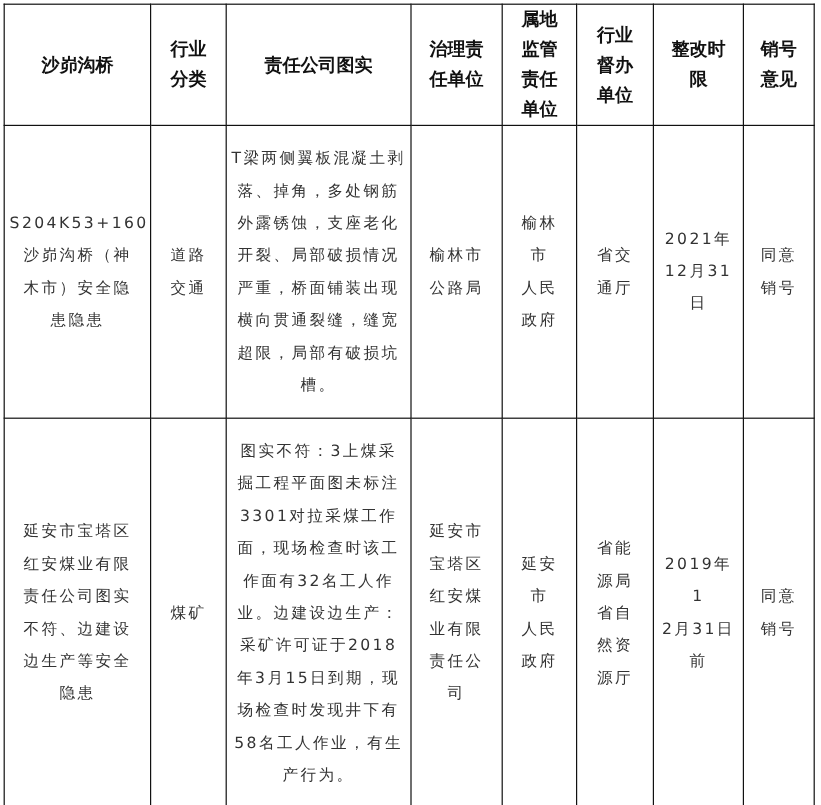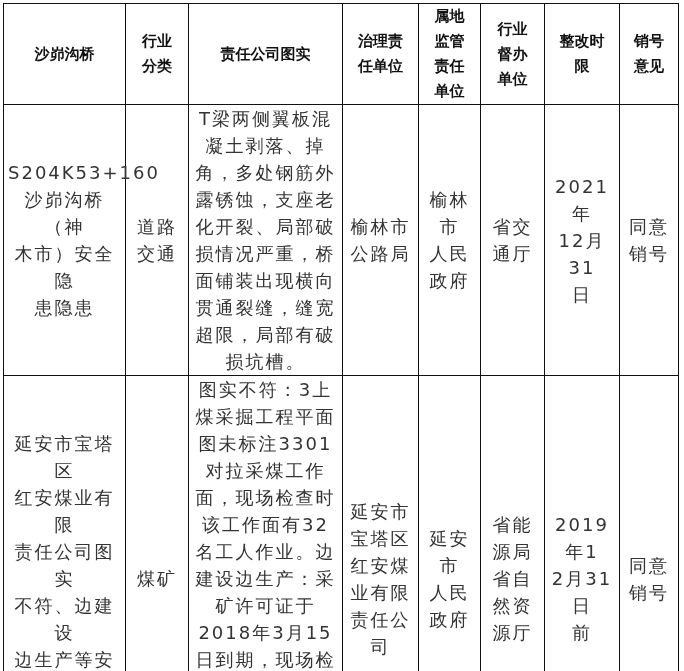--- a/index.html
+++ b/index.html
@@ -11,21 +11,21 @@
     }
     table.hz td, table.hz th {
       border:1.5px solid #111;
       text-align:center; vertical-align:middle;
       padding:0 4px; box-sizing:border-box;
     }
     table.hz th {
       font-weight:bold; font-size:15px; line-height:25px; color:#111;
     }
     table.hz td {
-      font-size:18px; line-height:27px; color:#333; letter-spacing:2px;margin-left:12px;
+      font-size:13px; line-height:27px; color:#333; letter-spacing:2px;margin-left:12px;
     }
     td.desc { text-align:left; padding:0 6px; letter-spacing:3px; }
     .cell { white-space:pre-line; }
     tr.head { height:96px; }
     tr.r1 { height:244px; }
     tr.r2 { height:325px; }
   </style>
 </head>
 <body>
 

